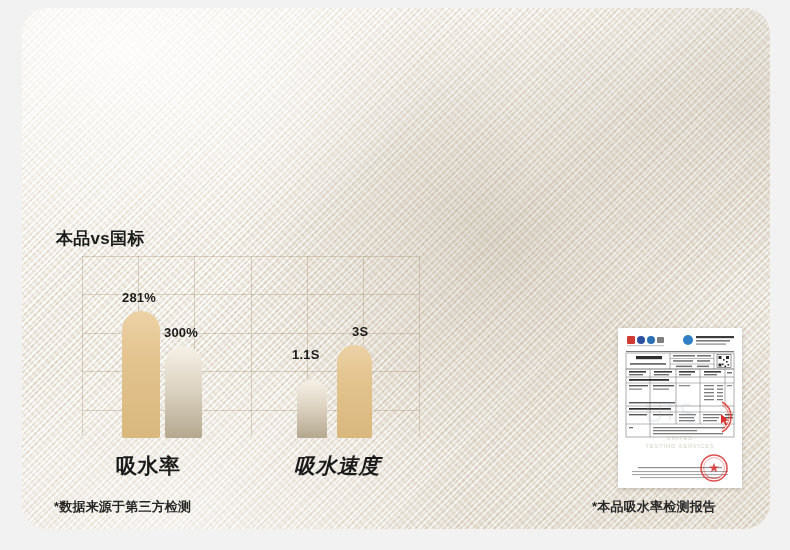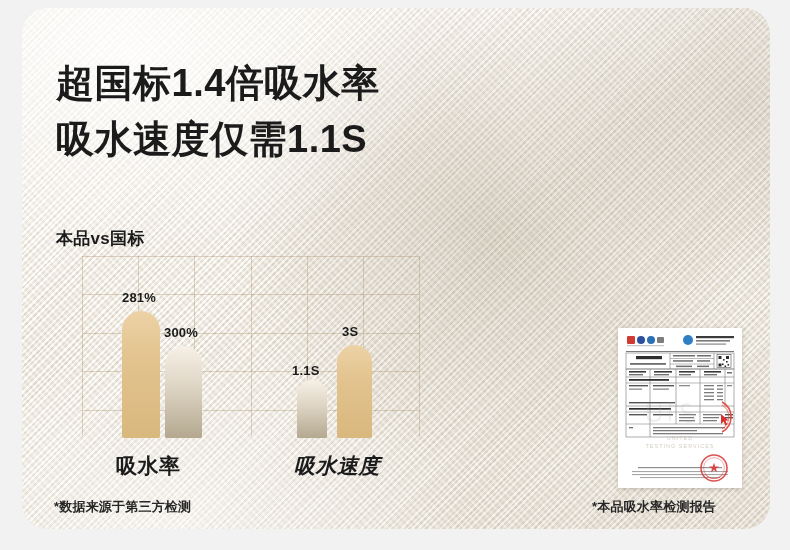--- a/index.html
+++ b/index.html
@@ -182,42 +182,38 @@
 </head>
 <body>
 
 <div id="poster-card">
 
   <div class="layer tex-a"></div>
   <div class="layer tex-b"></div>
   <div class="layer tex-c"></div>
   <div class="layer tex-sheen"></div>
 
-  <div id="headline">
-    <div>超国标1.4倍吸水率</div>
-    <div>吸水速度仅需1.1S</div>
-  </div>
 
   <div id="chart-subtitle">本品vs国标</div>
 
   <div id="chart">
     <div id="grid"></div>
     <div id="grid-right-edge"></div>
 
     <div id="bars-holder">
         <div class="bar gold" style="left: 62px; width: 38px; height: 127px;"></div>
         <div class="bar silver" style="left: 105px; width: 37px; height: 92px;"></div>
         <div class="bar silver" style="left: 237px; width: 30px; height: 58px;"></div>
         <div class="bar gold" style="left: 277px; width: 35px; height: 93px;"></div>
       </div>
     <div id="values-holder">
         <div class="bar-value" style="left: 62px; bottom: 133px;">281%</div>
         <div class="bar-value" style="left: 104px; bottom: 98px;">300%</div>
-        <div class="bar-value" style="left: 232px; bottom: 60px;">1.1S</div>
-        <div class="bar-value" style="left: 282px; bottom: 99px; text-align: center;">3S</div>
+        <div class="bar-value" style="left: 232px; bottom: 76px;">1.1S</div>
+        <div class="bar-value" style="left: 292px; bottom: 99px; text-align: center;">3S</div>
       </div>
     <div id="cats-holder">
         <div class="cat-label" style="left: 56px;">吸水率</div>
         <div class="cat-label" style="left: 234px; font-style: italic;">吸水速度</div>
       </div>
   </div>
 
   <div id="footnote-left">*数据来源于第三方检测</div>
   <div id="footnote-right">*本品吸水率检测报告</div>
 

